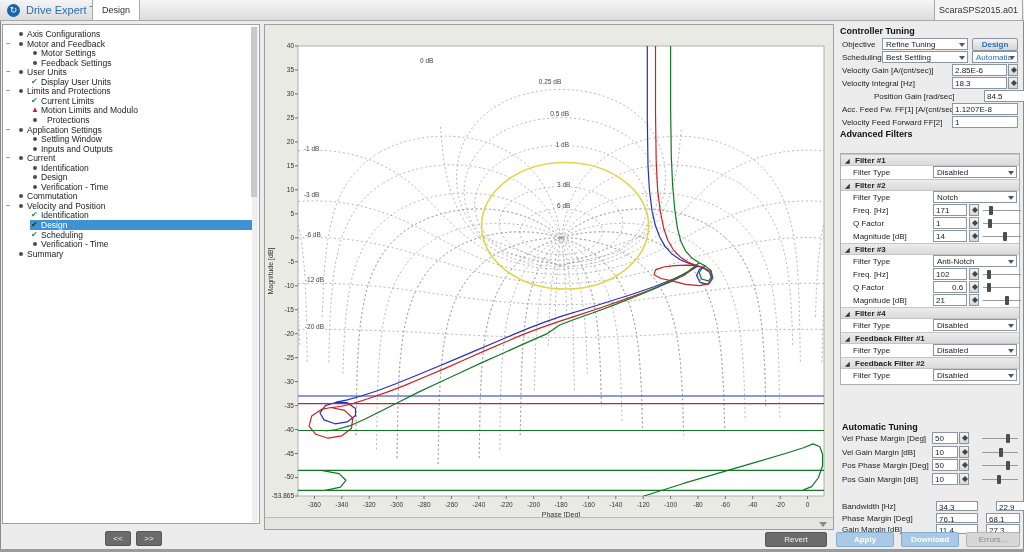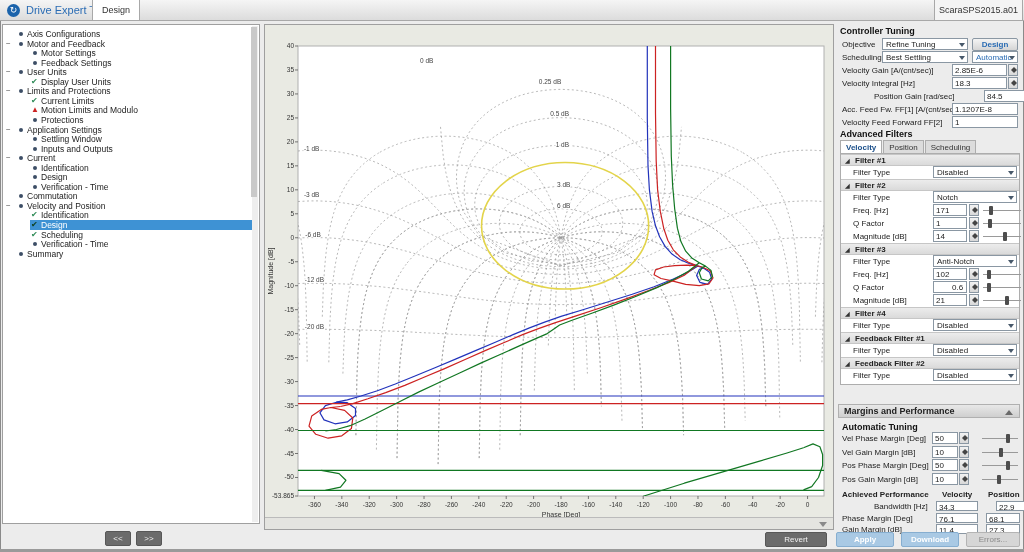--- a/index.html
+++ b/index.html
@@ -111,21 +111,21 @@
       <div class="trow" style="top: 70.85px; left: 0px; width: 250px;">
         <span class="chk" style="left: 28px;">✔</span>
         <span class="tlabel" style="left: 38px;">Current Limits</span>
       </div>
       <div class="trow" style="top: 80.4px; left: 0px; width: 250px;">
         <span class="warn" style="left: 28px;">▲</span>
         <span class="tlabel" style="left: 38px;">Motion Limits and Modulo</span>
       </div>
       <div class="trow" style="top: 89.95px; left: 0px; width: 250px;">
         <span class="bullet" style="left: 30px;"></span>
-        <span class="tlabel" style="left: 38px;">Protections</span>
+        <span class="tlabel" style="left: 44px;">Protections</span>
       </div>
       <div class="trow" style="top: 99.5px; left: 0px; width: 250px;">
         <span class="texp">−</span>
         <span class="bullet" style="left: 16px;"></span>
         <span class="tlabel" style="left: 24px;">Application Settings</span>
       </div>
       <div class="trow" style="top: 109.05px; left: 0px; width: 250px;">
         <span class="bullet" style="left: 30px;"></span>
         <span class="tlabel" style="left: 38px;">Settling Window</span>
       </div>
@@ -406,21 +406,20 @@
       <div class="rrow" style="top: 79px;">
         <span class="rlab">Acc. Feed Fw. FF[1] [A/(cnt/sec^2)]</span>
         <div class="nbox" style="left: 116px; width: 66px;">1.1207E-8</div>
       </div>
       <div class="rrow" style="top: 92px;">
         <span class="rlab">Velocity Feed Forward FF[2]</span>
         <div class="nbox" style="left: 116px; width: 66px;">1</div>
       </div>
     </div>
   <div class="sechdr" style="top:105px">Advanced Filters</div>
-  <div class="ftabs" style="top:116px" id="ftabs"><span class="ftab active">Velocity</span><span class="ftab">Position</span><span class="ftab">Scheduling</span></div>
   <div id="filterbox">
       <div class="ghdr"><span class="gexp">◢</span><span>Filter #1</span></div>
       <div class="frow">
         <span class="flab">Filter Type</span>
         <div class="dd" style="left: 92px; width: 84px;"><span>Disabled</span><i class="arr"></i></div>
       </div>
       <div class="ghdr"><span class="gexp">◢</span><span>Filter #2</span></div>
       <div class="frow">
         <span class="flab">Filter Type</span>
         <div class="dd" style="left: 92px; width: 84px;"><span>Notch</span><i class="arr"></i></div>
@@ -511,21 +510,20 @@
       <div class="frow">
         <span class="flab">Filter Type</span>
         <div class="dd" style="left: 92px; width: 84px;"><span>Disabled</span><i class="arr"></i></div>
       </div>
       <div class="ghdr"><span class="gexp">◢</span><span>Feedback Filter #2</span></div>
       <div class="frow">
         <span class="flab">Filter Type</span>
         <div class="dd" style="left: 92px; width: 84px;"><span>Disabled</span><i class="arr"></i></div>
       </div>
     </div>
-  <div id="marginshdr"><span>Margins and Performance</span><i class="chevup"></i></div>
   <div class="sechdr" style="top:398px;left:6px">Automatic Tuning</div>
   <div id="marginsliders">
       <div class="rrow" style="top: 408px;">
         <span class="rlab">Vel Phase Margin [Deg]</span>
         <div class="nbox" style="left: 96px; width: 26px;">50</div>
         <div class="spin" style="left: 123px;">
           <i class="up"></i>
           <i class="dn"></i>
         </div>
         <div class="slider" style="left: 146px; width: 36px;">
@@ -563,28 +561,23 @@
         <div class="spin" style="left: 123px;">
           <i class="up"></i>
           <i class="dn"></i>
         </div>
         <div class="slider" style="left: 146px; width: 36px;">
           <div class="track"></div>
           <div class="knob" style="left: 15px;"></div>
         </div>
       </div>
     </div>
-  <div class="rrow" style="top:465px">
-    <span class="pcol" style="left:6px">Achieved Performance</span>
-    <span class="pcol" style="left:106px">Velocity</span>
-    <span class="pcol" style="left:152px">Position</span>
-  </div>
   <div id="perfrows">
       <div class="rrow" style="top: 477px; height: 11px;">
-        <span class="rlab" style="top: 1px; margin-left: 32px;">Bandwidth [Hz]</span>
+        <span class="rlab" style="top: 1px;">Bandwidth [Hz]</span>
         <div class="nbox" style="left: 100px; width: 42px; height: 10px;">34.3</div>
         <div class="nbox" style="left: 160px; width: 34px; height: 10px;">22.9</div>
       </div>
       <div class="rrow" style="top: 488.5px; height: 11px;">
         <span class="rlab" style="top: 1px;">Phase Margin [Deg]</span>
         <div class="nbox" style="left: 100px; width: 42px; height: 10px;">76.1</div>
         <div class="nbox" style="left: 150px; width: 34px; height: 10px;">68.1</div>
       </div>
       <div class="rrow" style="top: 500px; height: 11px;">
         <span class="rlab" style="top: 1px;">Gain Margin [dB]</span>

